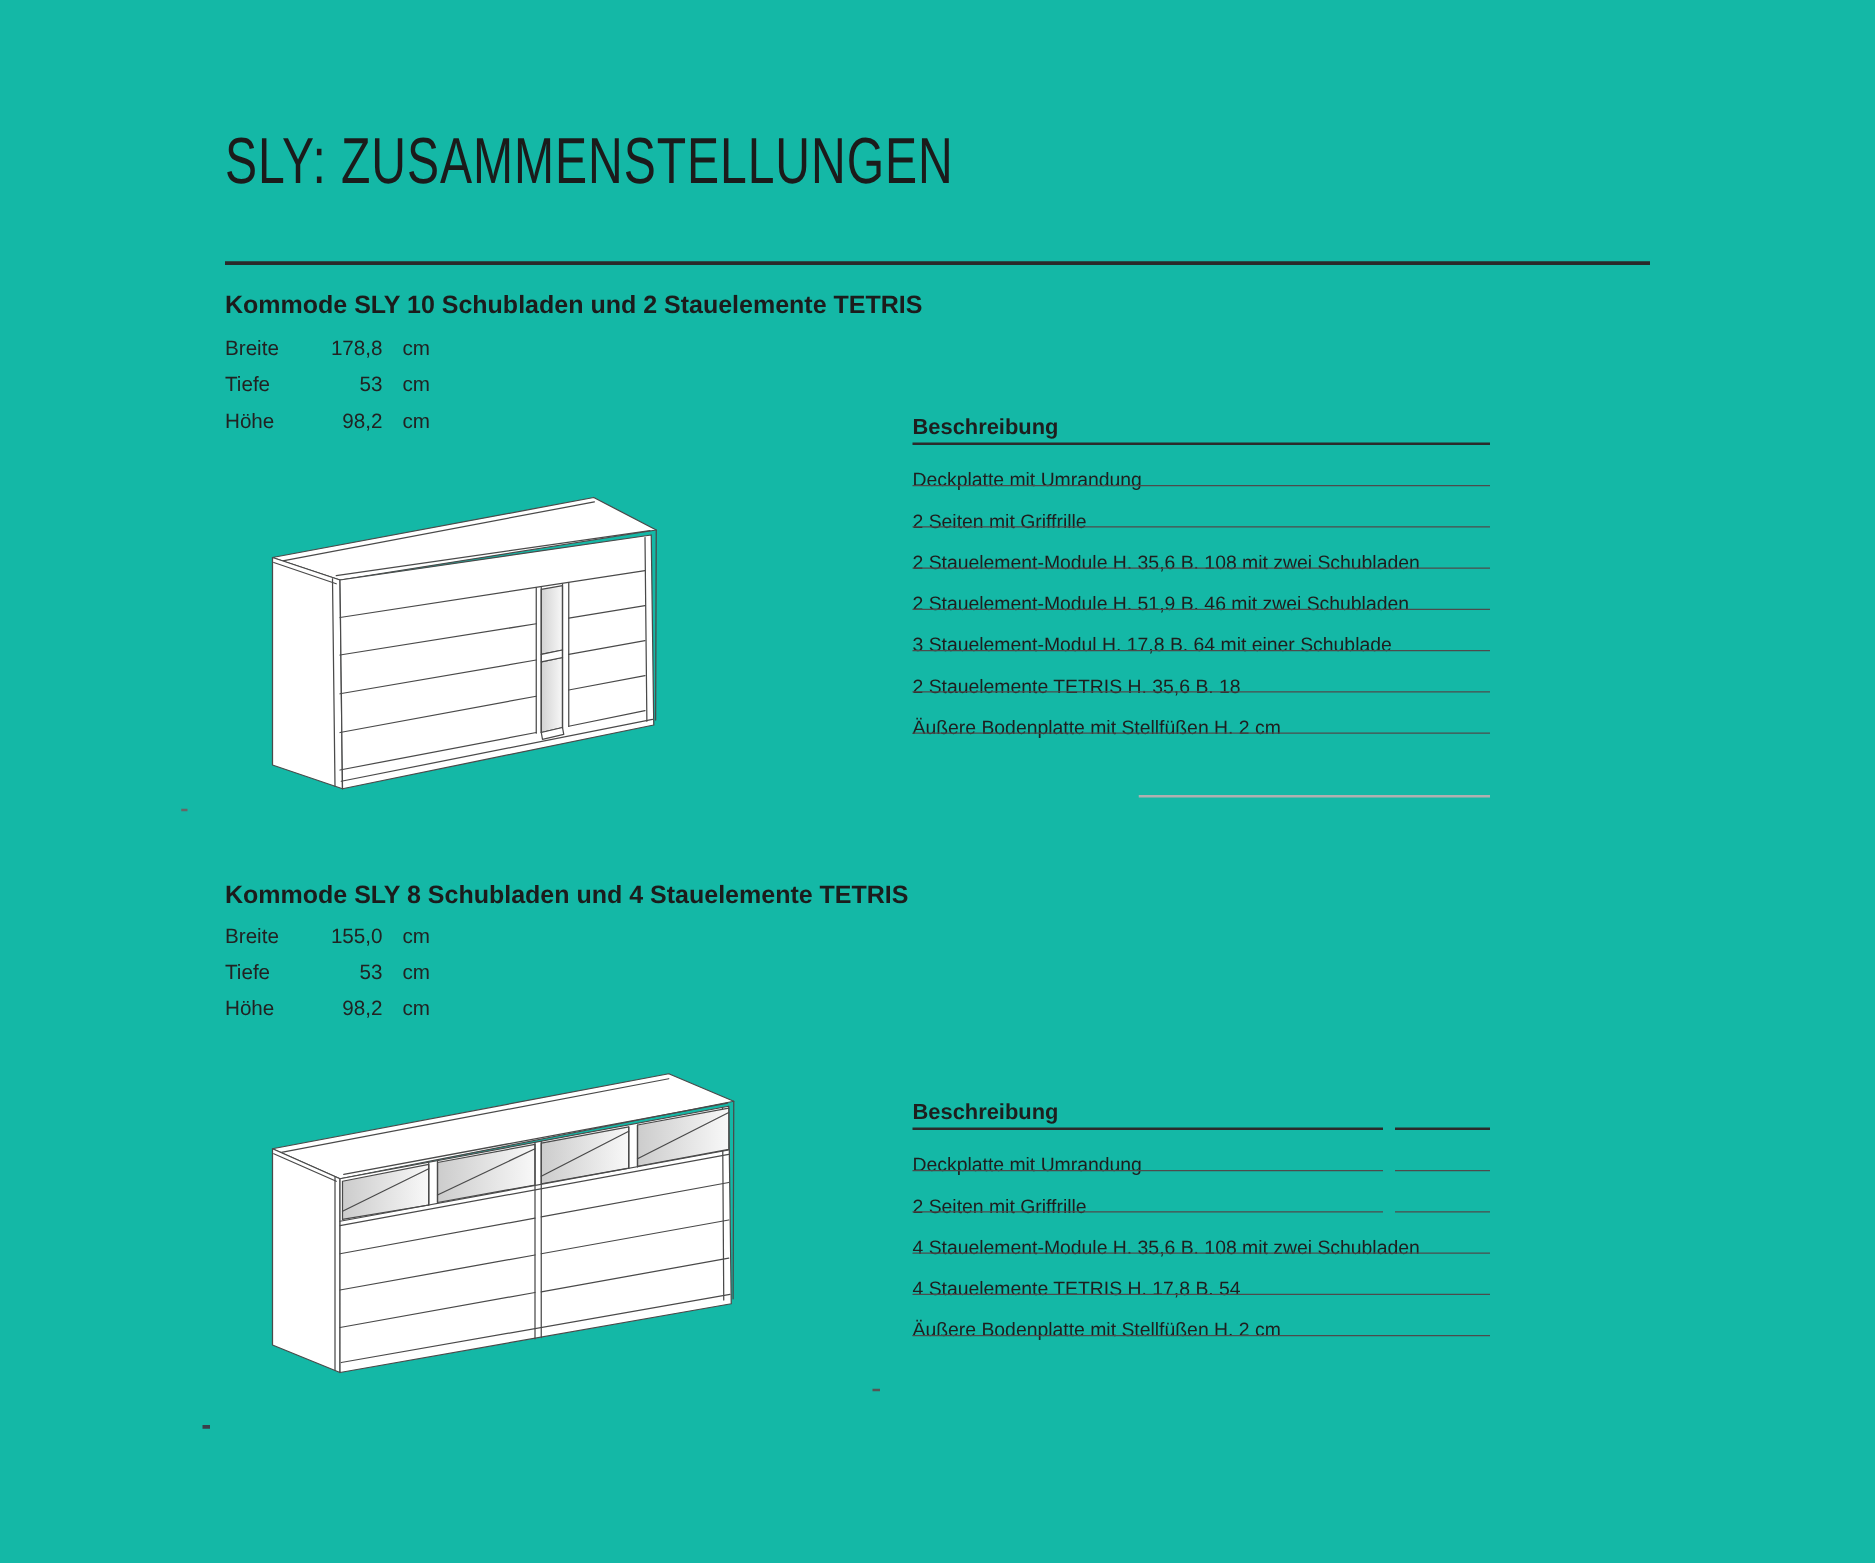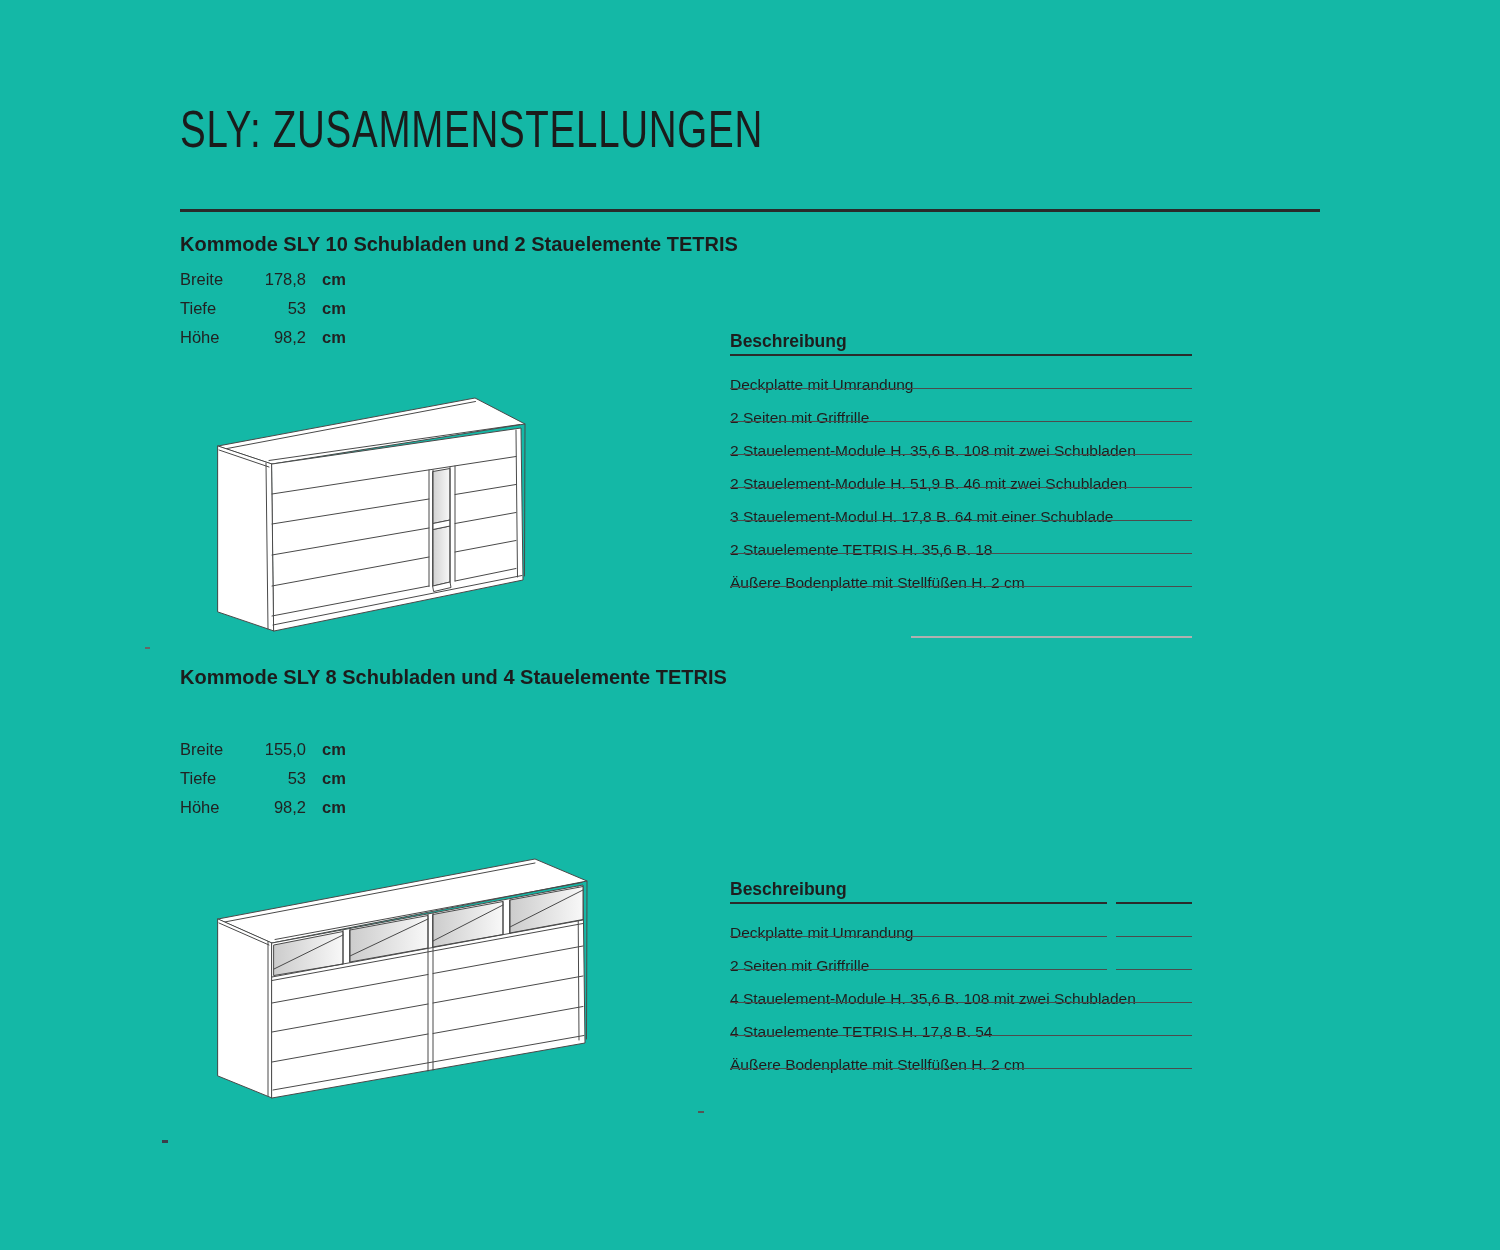--- a/index.html
+++ b/index.html
@@ -13,21 +13,21 @@
     transform:scaleX(0.74); transform-origin:0 0; white-space:nowrap;
   }
   .rule { position:absolute; left:180px; top:209px; width:1140px; height:2.5px; background:#2a2a2a; }
   .sec-heading {
     position:absolute; left:180px; font-size:20px; font-weight:700; color:#1c1c1c; white-space:nowrap;
   }
   .dims { position:absolute; left:180px; }
   .dim-row { display:flex; height:29px; align-items:center; font-size:16.5px; color:#222222; padding-top:2px; box-sizing:border-box; }
   .dim-label { width:82px; }
   .dim-value { width:44px; text-align:right; }
-  .dim-unit  { margin-left:16px;font-weight:bold; }
+  .dim-unit  { margin-left:16px; }
   .drw { position:absolute; }
   .desc { position:absolute; left:730px; width:462px; font-size:15.5px; color:#1e1e1e; }
   .thead { position:relative; font-size:17.5px; font-weight:700; height:25px; box-sizing:border-box; }
   .thead::after { content:""; position:absolute; left:0; right:0; bottom:0; height:2.5px; background:#2b2b2b; }
   .trow { position:relative; height:33px; padding-top:20px; box-sizing:border-box; white-space:nowrap; }
   .trow::after { content:""; position:absolute; left:0; right:0; bottom:0; height:1.5px; background:#4c4c4c; }
   .thead.gap::after { background:linear-gradient(to right,#2b2b2b 0 81.5%,transparent 81.5% 83.6%,#2b2b2b 83.6% 100%); }
   .trow.gap::after  { background:linear-gradient(to right,#4c4c4c 0 81.5%,transparent 81.5% 83.6%,#4c4c4c 83.6% 100%); }
   .extra-line { position:absolute; left:911px; top:636px; width:281px; height:1.5px; background:#b0b0b0; }
   .mark { position:absolute; background:#666666; }
@@ -108,21 +108,21 @@
     <div class="trow">Deckplatte mit Umrandung</div>
     <div class="trow">2 Seiten mit Griffrille</div>
     <div class="trow">2 Stauelement-Module H. 35,6 B. 108 mit zwei Schubladen</div>
     <div class="trow">2 Stauelement-Module H. 51,9 B. 46 mit zwei Schubladen</div>
     <div class="trow">3 Stauelement-Modul H. 17,8 B. 64 mit einer Schublade</div>
     <div class="trow">2 Stauelemente TETRIS H. 35,6 B. 18</div>
     <div class="trow">Äußere Bodenplatte mit Stellfüßen H. 2 cm</div>
   </div>
   <div class="extra-line"></div>
 
-  <div class="sec-heading" style="top:666px">Kommode SLY 8 Schubladen und 4 Stauelemente TETRIS</div>
+  <div class="sec-heading" style="top:705px">Kommode SLY 8 Schubladen und 4 Stauelemente TETRIS</div>
 
   <div class="dims" style="top:734px">
     <div class="dim-row">
       <span class="dim-label">Breite</span>
       <span class="dim-value">155,0</span>
       <span class="dim-unit">cm</span>
     </div>
     <div class="dim-row">
       <span class="dim-label">Tiefe</span>
       <span class="dim-value">53</span>

